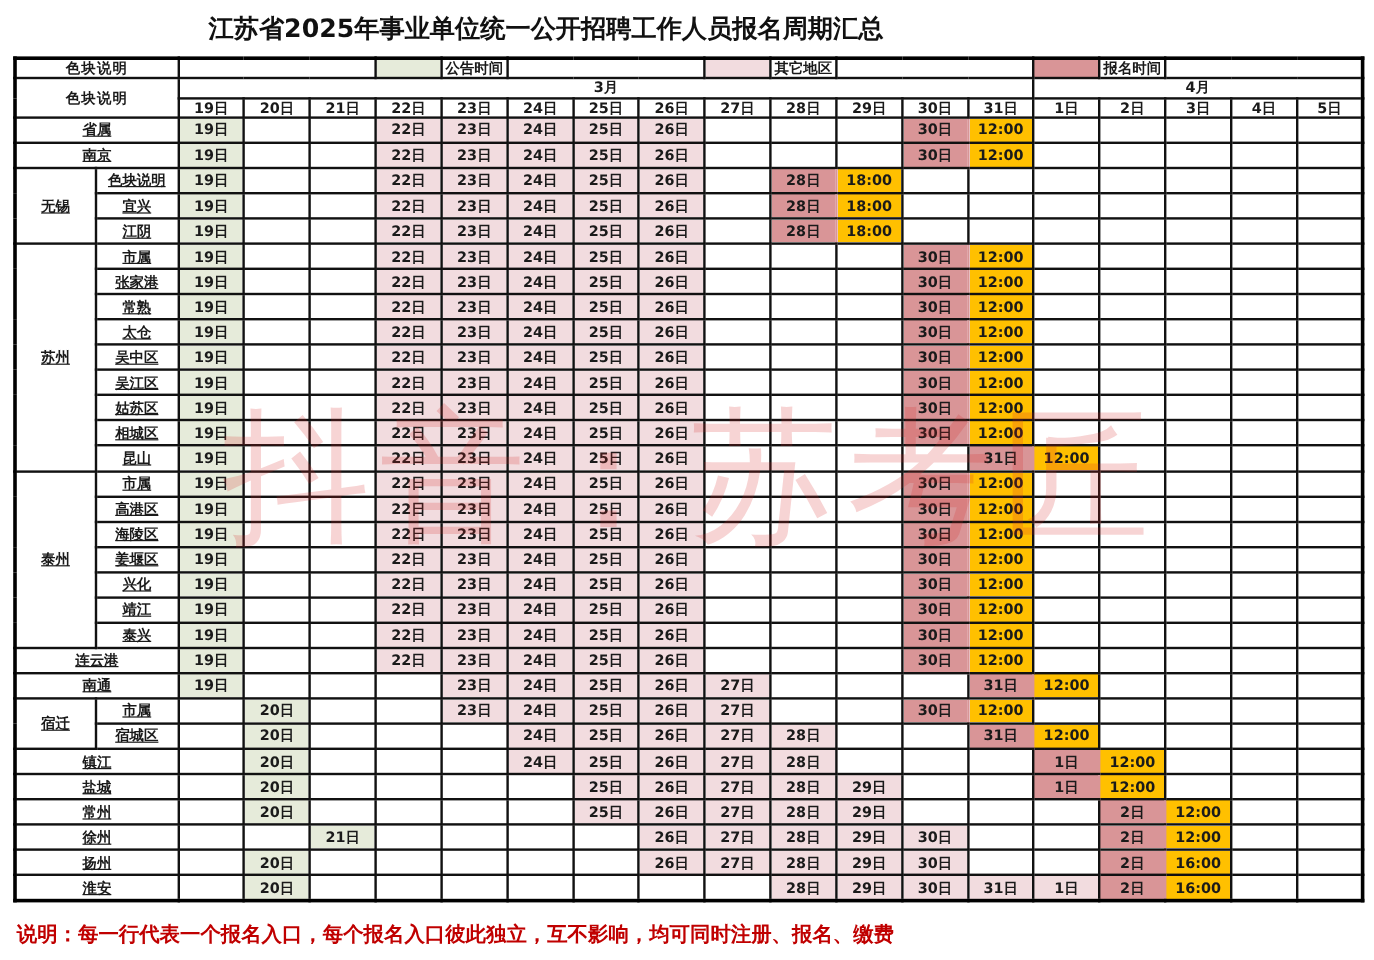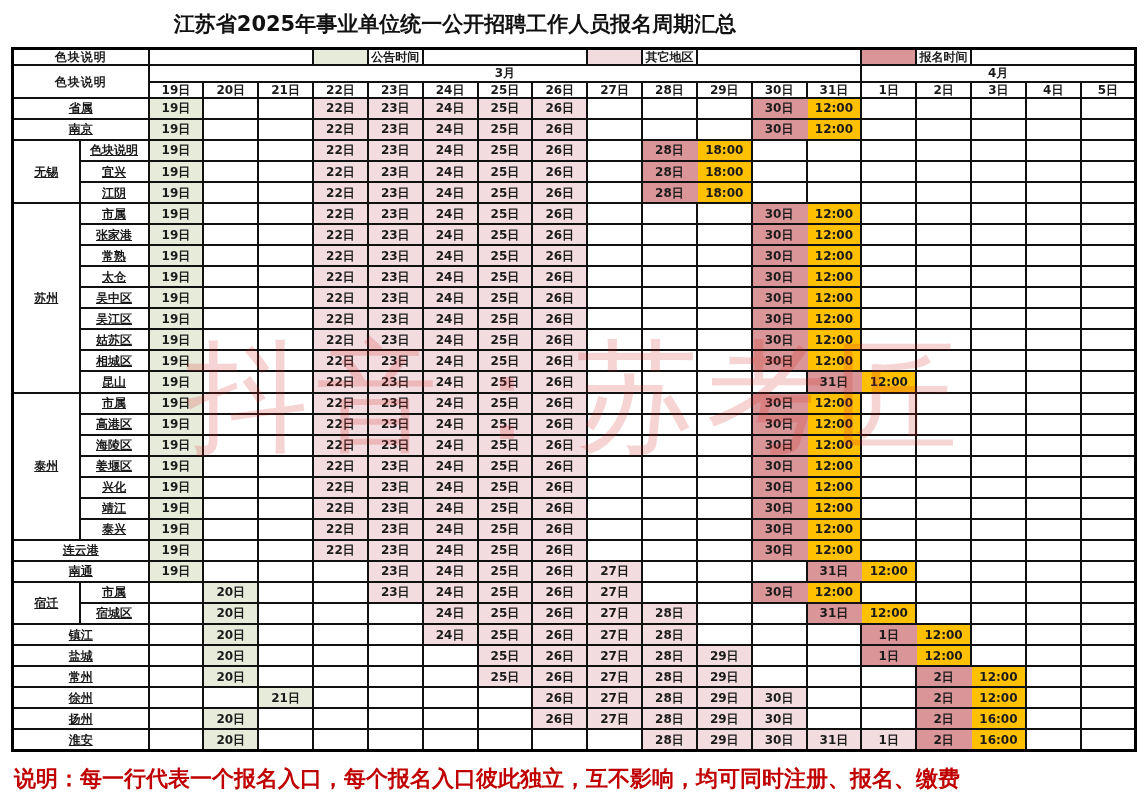--- a/index.html
+++ b/index.html
@@ -41,21 +41,21 @@
   .c-register{background:var(--register);}
   .c-payment{background:var(--payment);border-right-color:var(--payment) !important;}
   .c-cutoff{background:var(--cutoff);}
   .watermark{
     position:absolute;left:186px;top:322px;
     font-size:122px;font-weight:normal;line-height:150px;letter-spacing:8px;
     color:rgba(214,40,40,0.2);white-space:nowrap;pointer-events:none;
   }
   .footer{
     position:absolute;left:14px;top:767px;
-    font-size:22px;font-weight:bold;line-height:24px;color:#C00000;white-space:nowrap;
+    font-size:17px;font-weight:bold;line-height:24px;color:#C00000;white-space:nowrap;
   }
 </style>
 </head>
 <body>
 
 <div class="title">江苏省2025年事业单位统一公开招聘工作人员报名周期汇总</div>
 
 <table class="grid">
   <colgroup>
     <col style="width:67px">

